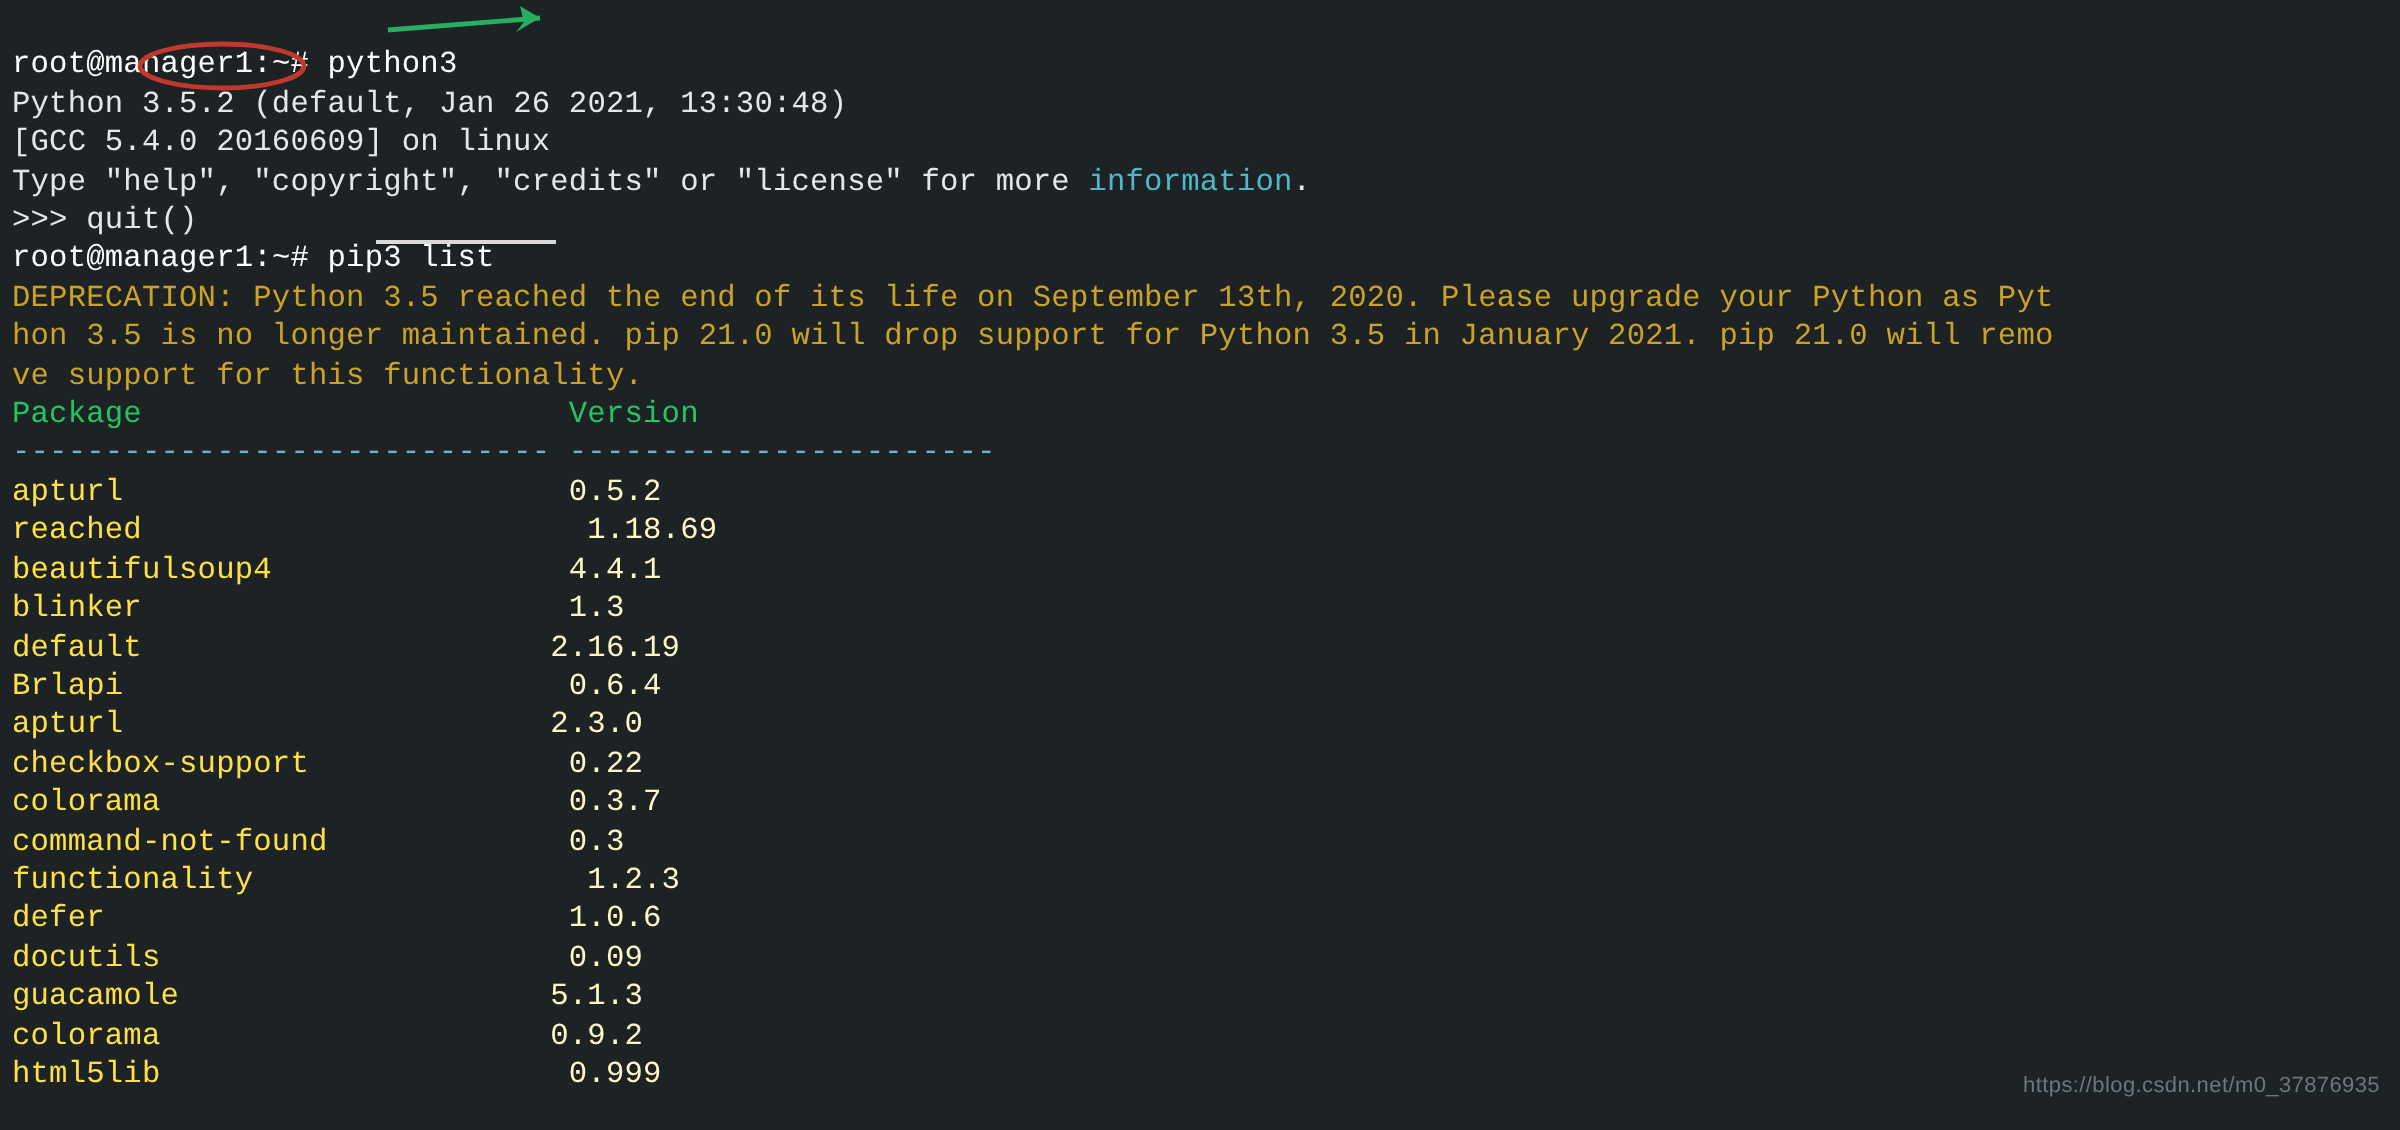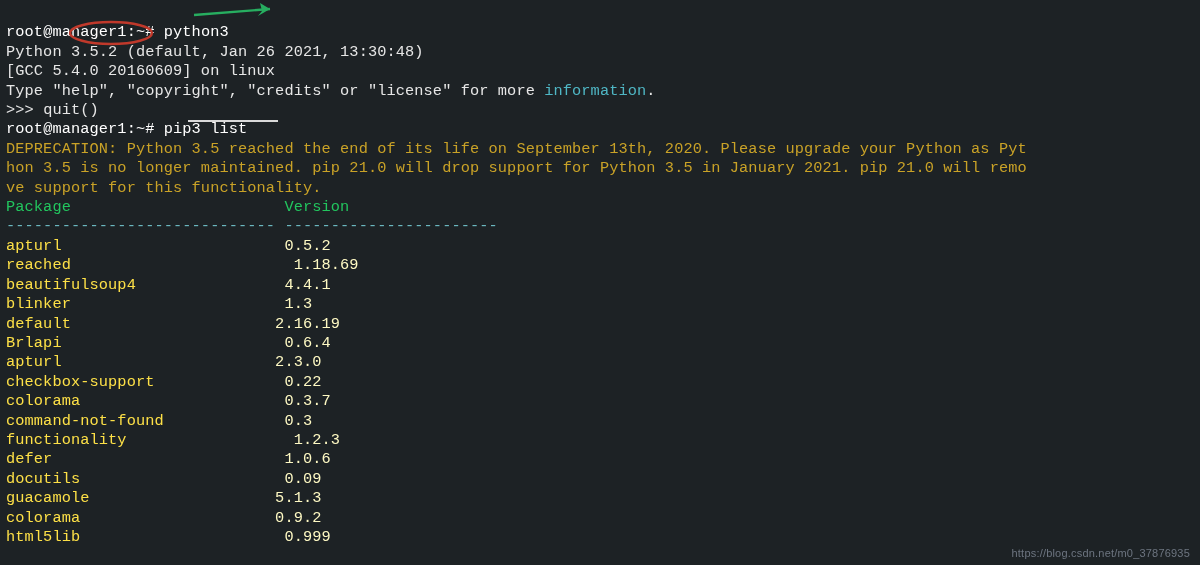--- a/index.html
+++ b/index.html
@@ -21,21 +21,21 @@
   .plain{color:#e6e6e6;}
   .info-link{color:#4fb7c5;}
   .warn{color:#c9a227;}
   .hdr{color:#22c55e;}
   .dash-header{color:#6bb7bf;}
   .pkg{color:#fde047;}
   .ver{color:#fef9c3;}
   .watermark{
     position:absolute;
     right:10px;
-    bottom:6px;
+    bottom:16px;
     font-family:Arial,Helvetica,sans-serif;
     font-size:11px;
     color:#6d7580;
     letter-spacing:0.2px;
   }
   
   .annot{position:absolute;pointer-events:none;}
   .annot svg{display:block;}
 </style>
 </head>

